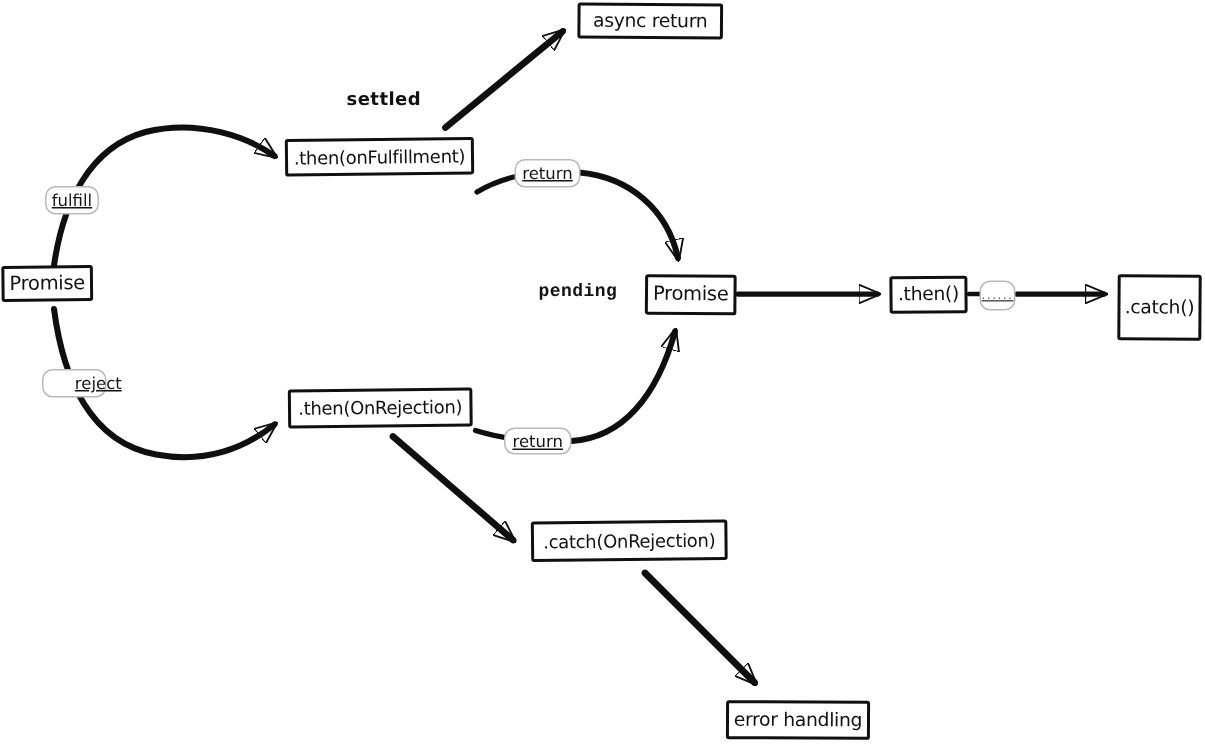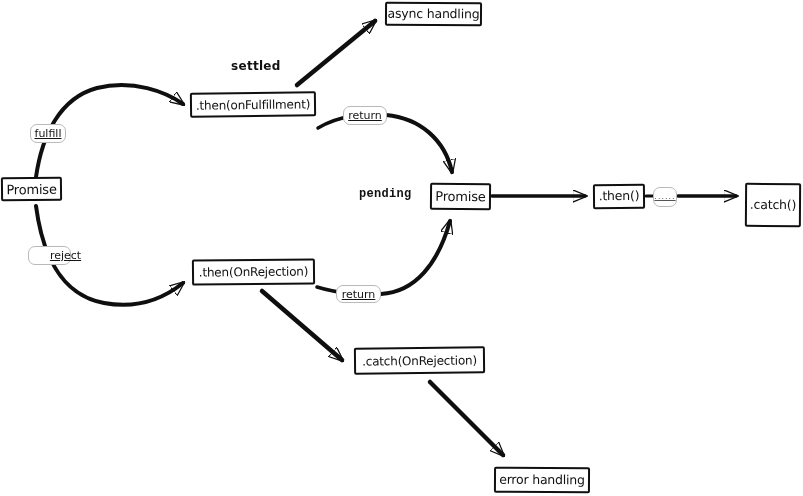--- a/index.html
+++ b/index.html
@@ -99,33 +99,33 @@
 
     <path d="M 262 291 L 342 360" stroke-width="4.5" marker-end="url(#ah)"></path>
 
     <path d="M 430 382 L 503 455" stroke-width="4.5" marker-end="url(#ah)"></path>
   </svg>
 
   <div class="node box" style="left:1px; top:177px; width:61px; height:24px; font-size:13px; transform:rotate(-0.6deg);">Promise</div>
 
   <div class="node box" style="left:190px; top:92px; width:126px; height:25px; transform:rotate(-0.7deg);">.then(onFulfillment)</div>
 
-  <div class="node box" style="left:385px; top:2px; width:97px; height:24px; font-size:12.5px; transform:rotate(0.4deg);">async handling</div>
+  <div class="node box" style="left:385px; top:2px; width:97px; height:24px; font-size:12.5px; transform:rotate(0.4deg);">async return</div>
 
   <div class="node box" style="left:192px; top:259px; width:123px; height:26px; transform:rotate(-0.6deg);">.then(OnRejection)</div>
 
   <div class="node box" style="left:430px; top:183px; width:61px; height:27px; font-size:13px; transform:rotate(0.5deg);">Promise</div>
 
   <div class="node box" style="left:593px; top:184px; width:52px; height:25px; font-size:12.5px; transform:rotate(-0.5deg);">.then()</div>
 
   <div class="node box" style="left:745px; top:183px; width:56px; height:44px; font-size:12.5px; transform:rotate(0.4deg);text-align:center;">.catch()</div>
 
   <div class="node box" style="left:354px; top:347px; width:131px; height:27px; transform:rotate(-0.6deg);">.catch(OnRejection)</div>
 
-  <div class="node box" style="left:494px; top:467px; width:96px; height:26px; font-size:12.5px; transform:rotate(0.3deg);text-align:right;">error handling</div>
+  <div class="node box" style="left:484px; top:467px; width:96px; height:26px; font-size:12.5px; transform:rotate(0.3deg);text-align:right;">error handling</div>
 
   <div class="node pill" style="left:30px; top:124px; width:36px; height:19px;">fulfill</div>
 
   <div class="node pill" style="left:28px; top:246px; width:43px; height:19px;padding-left:32px;">reject</div>
 
   <div class="node pill" style="left:343px; top:106px; width:44px; height:19px;">return</div>
 
   <div class="node pill" style="left:336px; top:285px; width:45px; height:18px;">return</div>
 
   <div class="node pill pill-dots" style="left:653px; top:187px; width:24px; height:20px;">......</div>

